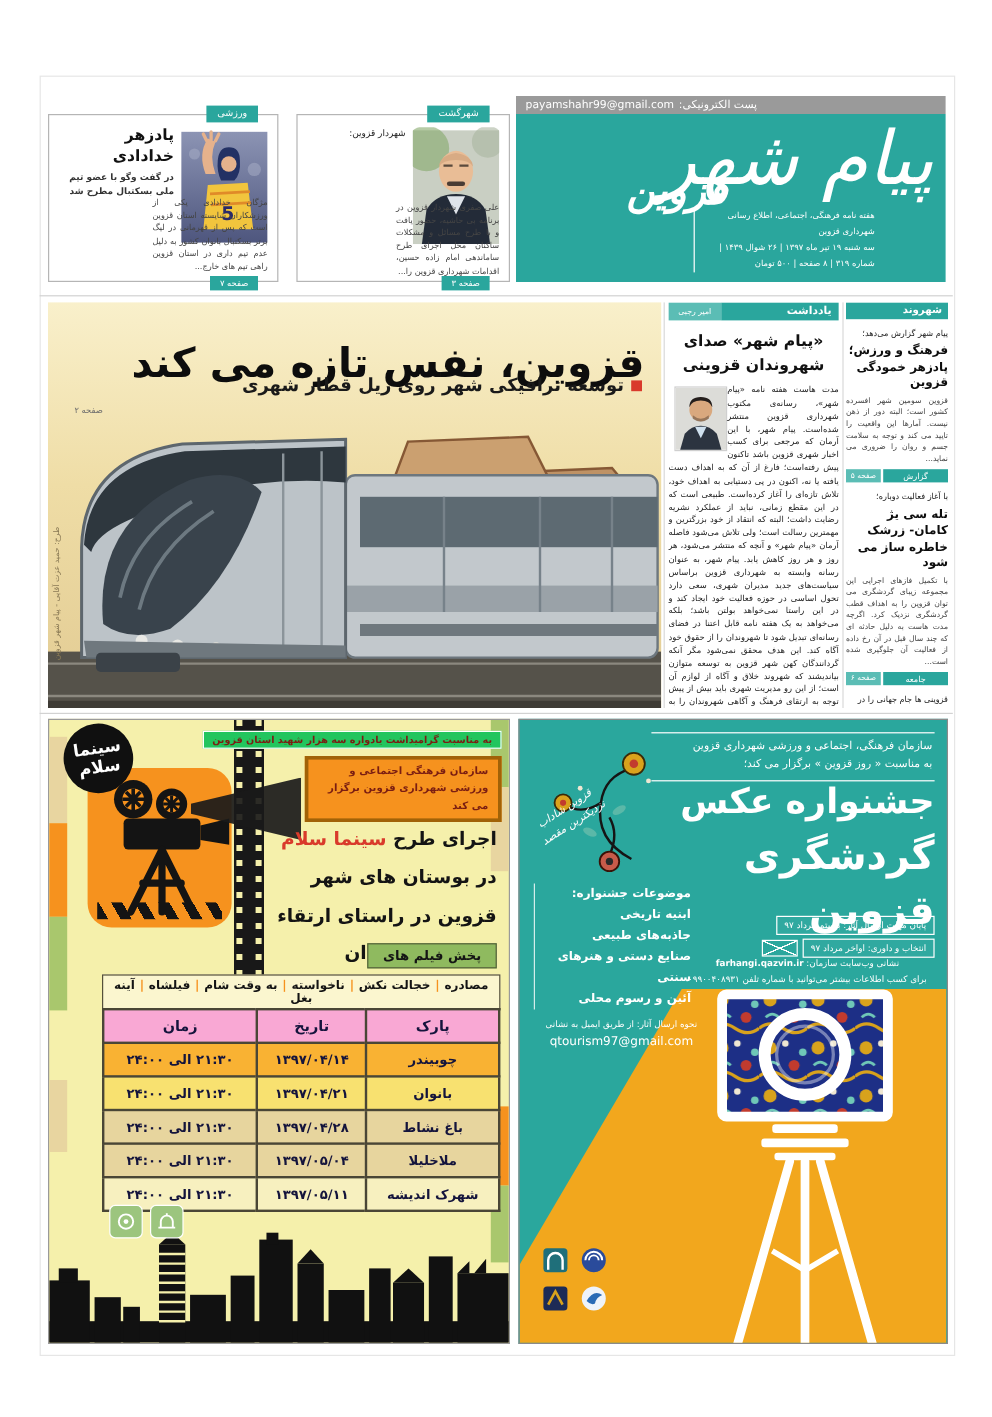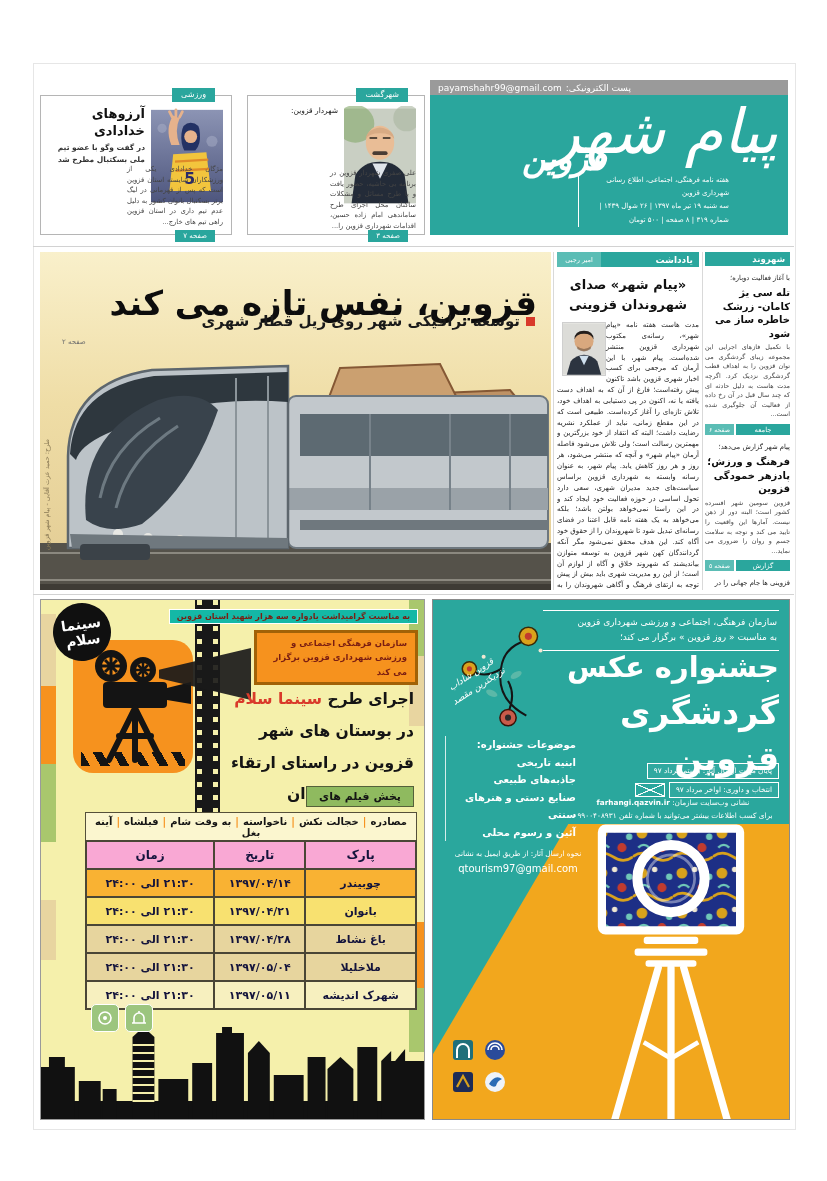--- a/index.html
+++ b/index.html
@@ -73,21 +73,21 @@
   .projector-box{position:absolute;left:32px;top:40px;width:120px;height:133px;background:#f6921e;border-radius:20px;z-index:2;}
   .projector-box svg{width:100%;height:100%;display:block;}
   .hatch{position:absolute;left:8px;right:8px;bottom:7px;height:14px;
     background:repeating-linear-gradient(60deg,#141414 0 8px,transparent 8px 17px);}
   .filmstrip{position:absolute;left:154px;top:0px;width:25px;height:237px;background:#181818;z-index:1;}
   .filmstrip:before,.filmstrip:after{content:"";position:absolute;top:0;bottom:0;width:5px;
     background:repeating-linear-gradient(180deg,#f5f0ab 0 5px,#181818 5px 13px);}
   .filmstrip:before{left:2px;} .filmstrip:after{right:2px;}
   .beam{position:absolute;left:118px;top:48px;width:92px;height:52px;background:#1a1a1a;
     clip-path:polygon(0 42%,100% 0,100% 100%,0 58%);z-index:3;opacity:.92;}
-  .banner1{position:absolute;right:6px;top:9px;background:#14b8a6;border:1px solid #fff;color:#7a1d12;
+  .banner1{position:absolute;right:6px;top:9px;background:#22c55e;border:1px solid #fff;color:#7a1d12;
     font-size:8px;font-weight:bold;padding:2px 7px;z-index:4;}
   .banner2{position:absolute;right:6px;top:30px;background:#f6921e;border:3px solid #a16207;color:#7a1d12;
     font-size:8.5px;font-weight:bold;padding:3px 8px;width:142px;text-align:right;line-height:1.7;z-index:4;}
   .cin-headline{position:absolute;right:10px;top:84px;width:196px;font-size:15.5px;font-weight:800;
     text-align:right;line-height:2.05;color:#141414;z-index:4;}
   .cin-hl-red{color:#d93a2b;}
   .films-label{position:absolute;right:10px;top:186px;background:#8fba5f;border:1px solid #55613a;color:#141414;
     font-size:11px;font-weight:bold;padding:3px 12px;z-index:4;}
   .films-row{position:absolute;left:44px;top:212px;width:332px;background:#fbf6cf;border:1.5px solid #55503a;
     font-size:10px;font-weight:bold;color:#141414;text-align:center;padding:3px 2px;box-sizing:border-box;z-index:4;}
@@ -200,21 +200,21 @@
           <path d="M23,8 l-3,-6 M27,7 l0,-7 M31,8 l3,-6" stroke="#e6b28c" stroke-width="3" stroke-linecap="round"></path>
           <circle cx="43" cy="28" r="9" fill="#e0a87e"></circle>
           <path d="M33,26 Q34,14 43,14 Q53,14 53,26 Q54,38 48,44 L36,44 Q32,36 33,26Z" fill="#233164"></path>
           <circle cx="43" cy="29" r="7" fill="#e6b28c"></circle>
           <path d="M24,48 L60,46 L65,88 L20,88 Z" fill="#f2c53d"></path>
           <path d="M26,56 L62,54 M27,66 L63,64" stroke="#e08a28" stroke-width="2.5"></path>
           <text x="42" y="80" font-size="17" font-weight="bold" fill="#2a2a6a" text-anchor="middle">5</text>
         </svg>
       </div>
       <div class="teaser-text">
-        <div class="teaser-title-big">آرزوهای خدادادی</div>
+        <div class="teaser-title-big">پادزهر خدادادی</div>
         <div class="teaser-kick2">در گفت وگو با عضو تیم ملی بسکتبال مطرح شد</div>
       </div>
     </div>
     <div class="teaser-body" style="position:absolute;right:8px;left:86px;top:62px">مژگان خدادادی یکی از ورزشکاران شایسته استان قزوین است که پس از قهرمانی در لیگ برتر بسکتبال بانوان کشور به دلیل عدم تیم داری در استان قزوین راهی تیم های خارج...</div>
     <span class="page-badge">صفحه ۷</span>
   </article>
 
   <article class="main-article">
     <div class="tram-wrap">
       <svg viewBox="0 0 511 252" width="511" height="252">
@@ -284,36 +284,36 @@
       </span>
       <span>مدت هاست هفته نامه «پیام شهر»، رسانه‌ی مکتوب شهرداری قزوین منتشر شده‌است. پیام شهر، با این آرمان که مرجعی برای کسب اخبار شهری قزوین باشد تاکنون پیش رفته‌است؛ فارغ از آن که به اهداف دست یافته یا نه، اکنون در پی دستیابی به اهداف خود، تلاش تازه‌ای را آغاز کرده‌است. طبیعی است که در این مقطع زمانی، نباید از عملکرد نشریه رضایت داشت؛ البته که انتقاد از خود بزرگترین و مهمترین رسالت است؛ ولی تلاش می‌شود فاصله آرمان «پیام شهر» و آنچه که منتشر می‌شود، هر روز و هر روز کاهش یابد. پیام شهر، به عنوان رسانه وابسته به شهرداری قزوین براساس سیاست‌های جدید مدیران شهری، سعی دارد تحول اساسی در حوزه فعالیت خود ایجاد کند و در این راستا نمی‌خواهد بولتن باشد؛ بلکه می‌خواهد به یک هفته نامه قابل اعتنا در فضای رسانه‌ای تبدیل شود تا شهروندان را از حقوق خود آگاه کند. این هدف محقق نمی‌شود مگر آنکه گردانندگان کهن شهر قزوین به توسعه متوازن بیاندیشند که شهروند خلاق و آگاه از لوازم آن است؛ از این رو مدیریت شهری باید بیش از پیش توجه به ارتقای فرهنگ و آگاهی شهروندان را به حقوق و مسئولیت‌های خود در دستور کار قرار دهد.</span>
     </div>
 
   </aside>
 
   <aside class="citizen-col">
     <div class="cit-head">شهروند</div>
 
     <div class="cit-item">
+      <div class="cit-kicker">پیام شهر گزارش می‌دهد؛</div>
+      <div class="cit-title">فرهنگ و ورزش؛ پادزهر خمودگی قزوین</div>
+      <div class="cit-body">قزوین سومین شهر افسرده کشور است؛ البته دور از ذهن نیست. آمارها این واقعیت را تایید می کند و توجه به سلامت جسم و روان را ضروری می نماید...</div>
+      <div class="cit-tagrow">
+        <div class="t-main">گزارش</div>
+        <div class="t-page">صفحه ۵</div>
+      </div>
+    </div>
+
+    <div class="cit-item">
       <div class="cit-kicker">با آغاز فعالیت دوباره؛</div>
       <div class="cit-title">تله سی یژ کامان- زرشک خاطره ساز می شود</div>
       <div class="cit-body">با تکمیل فازهای اجرایی این مجموعه زیبای گردشگری می توان قزوین را به اهداف قطب گردشگری نزدیک کرد. اگرچه مدت هاست به دلیل حادثه ای که چند سال قبل در آن رخ داده از فعالیت آن جلوگیری شده است...</div>
       <div class="cit-tagrow">
         <div class="t-main">جامعه</div>
         <div class="t-page">صفحه ۶</div>
-      </div>
-    </div>
-
-    <div class="cit-item">
-      <div class="cit-kicker">پیام شهر گزارش می‌دهد؛</div>
-      <div class="cit-title">فرهنگ و ورزش؛ پادزهر خمودگی قزوین</div>
-      <div class="cit-body">قزوین سومین شهر افسرده کشور است؛ البته دور از ذهن نیست. آمارها این واقعیت را تایید می کند و توجه به سلامت جسم و روان را ضروری می نماید...</div>
-      <div class="cit-tagrow">
-        <div class="t-main">گزارش</div>
-        <div class="t-page">صفحه ۵</div>
       </div>
     </div>
 
     <div class="cit-item">
       <div class="cit-kicker">قزوینی ها جام جهانی را در سینما تابستانه تماشا کردند</div>
 
     </div>
   </aside>
 
   <section class="cinema">

